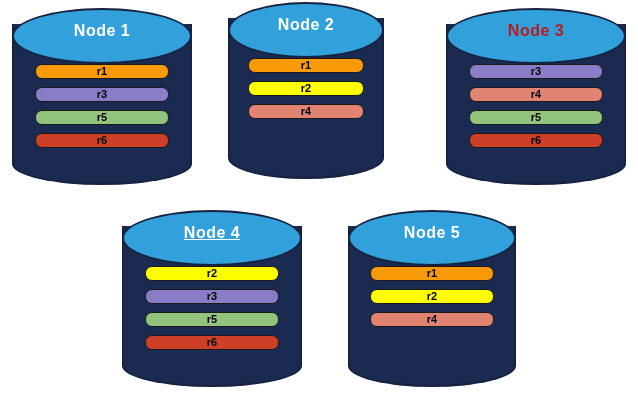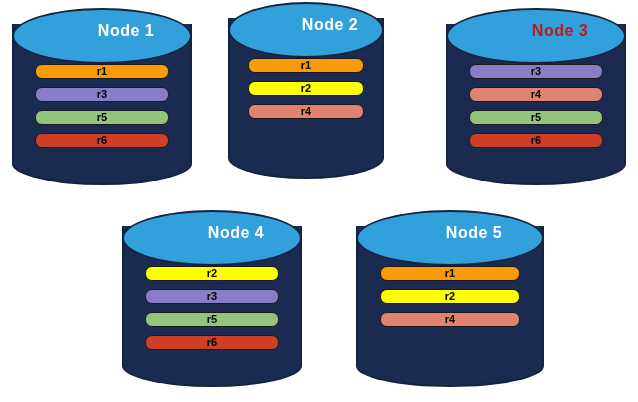--- a/index.html
+++ b/index.html
@@ -60,21 +60,20 @@
     left: 0;
     width: 100%;
     top: 14px;
     text-align: center;
     color: #ffffff;
     font-weight: bold;
     font-size: 16px;
     letter-spacing: 0.5px;
     z-index: 3;
     pointer-events: none;
-    padding-left: 24px;
   }
 
   .replicas {
     position: absolute;
     left: 13%;
     right: 13%;
     top: 56px;
     z-index: 2;
   }
   .replica {
@@ -131,29 +130,29 @@
         <div class="replica" style="background: rgb(224, 131, 112);">r4</div>
         <div class="replica" style="background: rgb(146, 196, 125);">r5</div>
         <div class="replica" style="background: rgb(206, 63, 39);">r6</div>
       </div>
     </div>
     <div class="node" style="left: 122px; top: 210px; width: 180px; height: 177px;">
       <div class="cyl">
         <div class="cyl-body" style="background: rgb(27, 42, 80); border-color: rgb(21, 35, 64);"></div>
         <div class="cyl-top" style="background: rgb(49, 160, 219); border-color: rgb(21, 35, 64);"></div>
       </div>
-      <div class="node-title" style="color: rgb(255, 255, 255);">Node  4</div>
+      <div class="node-title" style="color: rgb(255, 255, 255); text-decoration: underline;">Node  4</div>
       <div class="replicas">
         <div class="replica" style="background: rgb(255, 255, 0);">r2</div>
         <div class="replica" style="background: rgb(138, 125, 200);">r3</div>
         <div class="replica" style="background: rgb(146, 196, 125);">r5</div>
         <div class="replica" style="background: rgb(206, 63, 39);">r6</div>
       </div>
     </div>
-    <div class="node" style="left: 348px; top: 210px; width: 188px; height: 177px; margin-left: 8px;">
+    <div class="node" style="left: 348px; top: 210px; width: 168px; height: 177px;">
       <div class="cyl">
         <div class="cyl-body" style="background: rgb(27, 42, 80); border-color: rgb(21, 35, 64);"></div>
         <div class="cyl-top" style="background: rgb(49, 160, 219); border-color: rgb(21, 35, 64);"></div>
       </div>
       <div class="node-title" style="color: rgb(255, 255, 255);">Node  5</div>
       <div class="replicas">
         <div class="replica" style="background: rgb(249, 155, 9);">r1</div>
         <div class="replica" style="background: rgb(255, 255, 0);">r2</div>
         <div class="replica" style="background: rgb(224, 131, 112);">r4</div>
       </div>

